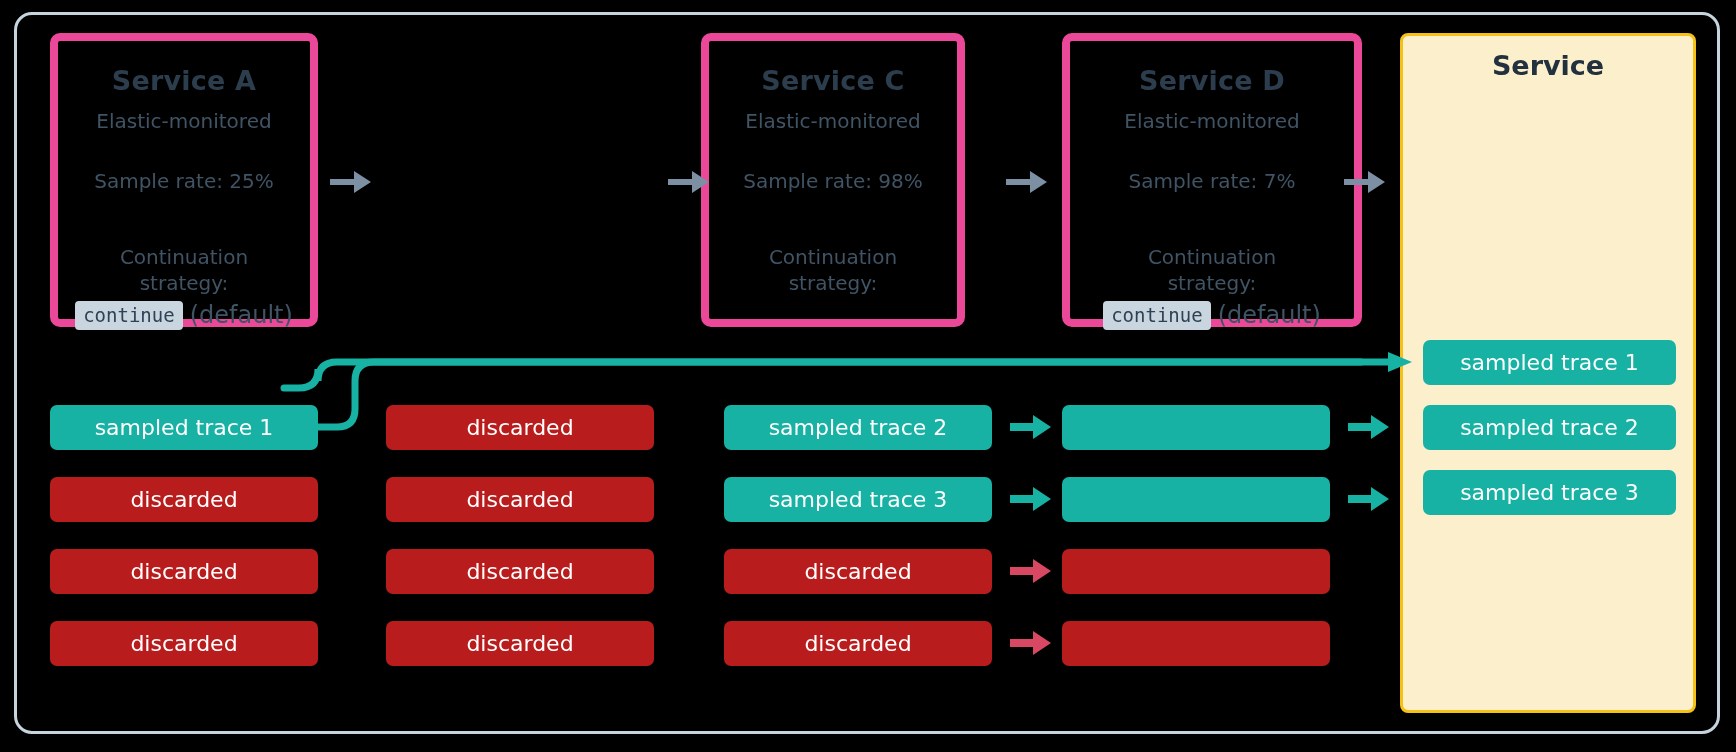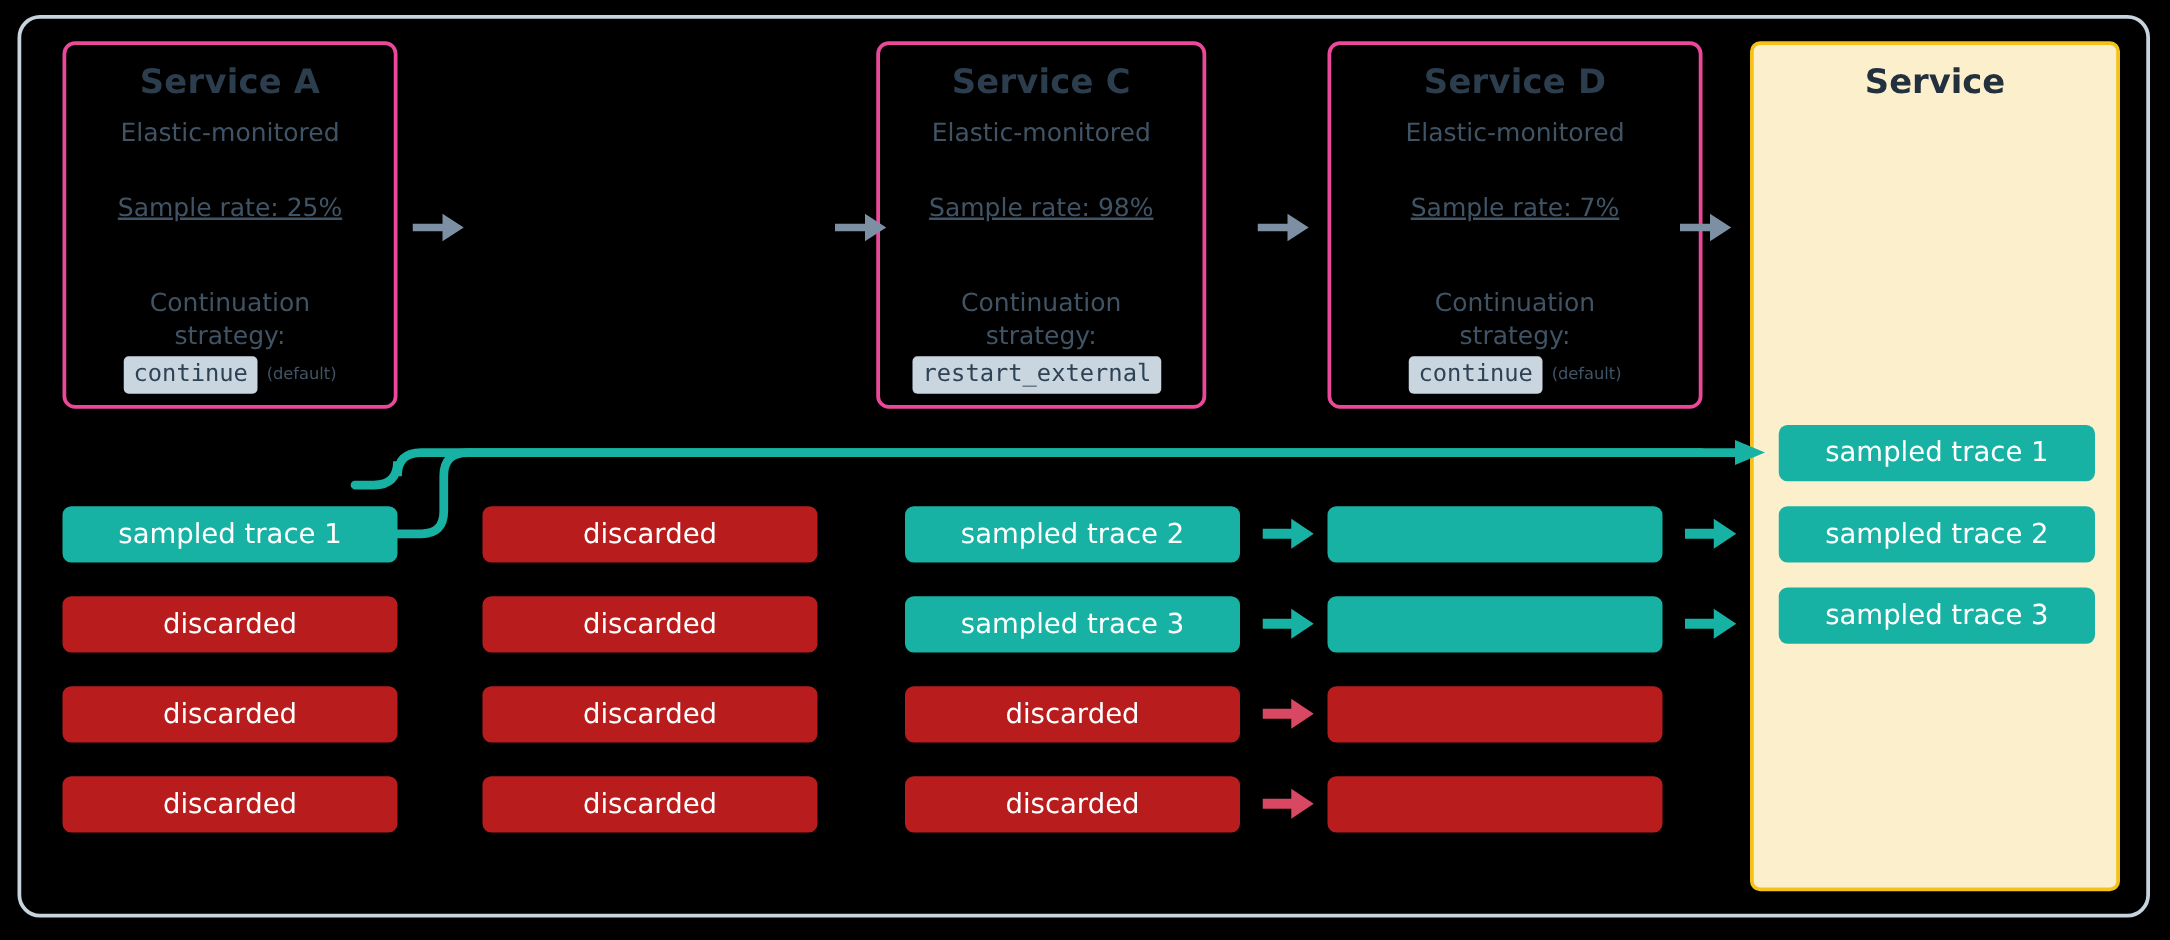--- a/index.html
+++ b/index.html
@@ -14,48 +14,48 @@
   
   .outer-frame{
     position:absolute;left:14px;top:12px;width:1706px;height:722px;
     border:3px solid #C6D4DE;border-radius:18px;box-sizing:border-box;
     pointer-events:none;
   }
 
   
   .svc-card{
     position:absolute;top:33px;height:294px;
-    border:3px solid #ec4899;border-radius:10px;box-sizing:border-box;
+    border:8px solid #ec4899;border-radius:10px;box-sizing:border-box;
     background:#000;
     display:flex;flex-direction:column;align-items:center;
-    padding-top:14px;
+    padding-top:24px;
   }
   .svc-title{
     font-size:27px;font-weight:bold;color:#2C3E4E;
     letter-spacing:.2px;line-height:1.15;
   }
   .svc-sub{
     font-size:20px;color:#405465;margin-top:13px;line-height:1.2;
   }
   .svc-rate{
-    font-size:20px;color:#405465;margin-top:36px;line-height:1.2;text-decoration:underline;
+    font-size:20px;color:#405465;margin-top:36px;line-height:1.2;
   }
   .svc-strat{
     font-size:20px;color:#405465;margin-top:52px;line-height:1.28;text-align:center;
   }
   .strat-line{
     margin-top:4px;display:flex;align-items:center;justify-content:center;gap:7px;
     flex-wrap:nowrap;
   }
   .code-badge{
     font-family:"DejaVu Sans Mono","Liberation Mono",monospace;
     font-size:19px;color:#2F4254;background:#C9D6E0;
     border-radius:4px;padding:2px 8px 3px 8px;white-space:nowrap;
   }
-  .default-note{font-size:13px;color:#405465;white-space:nowrap;}
+  .default-note{font-size:24px;color:#405465;white-space:nowrap;}
 
   
   .result-card{
     position:absolute;left:1400px;top:33px;width:296px;height:680px;
     background:#FCF0CC;border:3px solid #F5C116;border-radius:8px;
     box-sizing:border-box;
   }
   .result-title{
     position:absolute;left:0;right:0;top:14px;text-align:center;
     font-size:27px;font-weight:bold;color:#23313F;
@@ -108,24 +108,20 @@
   </div>
 
 
   <div class="svc-card" style="left:701px;width:264px;">
     <div class="svc-title">Service C</div>
     <div class="svc-sub">Elastic-monitored</div>
     <div class="svc-rate">Sample rate: 98%</div>
     <div class="svc-strat">
       <div>Continuation</div>
       <div>strategy:</div>
-      <div class="strat-line">
-        <span class="code-badge">restart_external</span>
-        <span class="default-note"></span>
-      </div>
     </div>
   </div>
 
   <div class="svc-card" style="left:1062px;width:300px;">
     <div class="svc-title">Service D</div>
     <div class="svc-sub">Elastic-monitored</div>
     <div class="svc-rate">Sample rate: 7%</div>
     <div class="svc-strat">
       <div>Continuation</div>
       <div>strategy:</div>

